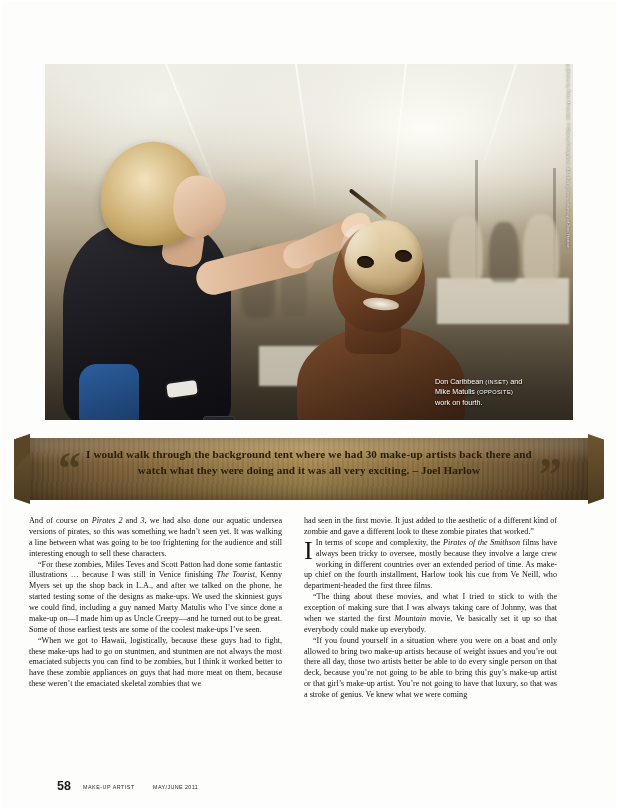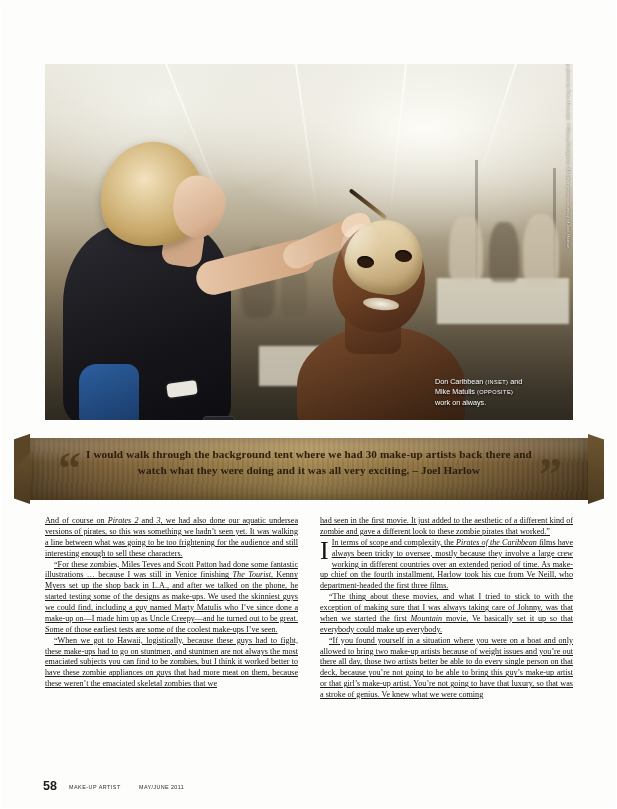--- a/index.html
+++ b/index.html
@@ -362,27 +362,26 @@
     color: #4b3a1e;
     opacity: .85;
     line-height: 1;
   }
   .qmark.open { left: 30px; top: 8px; }
   .qmark.close { right: 28px; top: 14px; }
 
   
   .columns {
     position: absolute;
-    left: 45px;
+    left: 29px;
     top: 516px;
     width: 528px;
     height: 248px;
     display: flex;
     gap: 22px;
-    text-decoration: underline;
   }
   .col {
     width: 253px;
     font-size: 8.15px;
     line-height: 1.335;
     text-align: justify;
     color: #16130f;
   }
   .col p {
     margin: 0;
@@ -396,21 +395,21 @@
     font-size: 26px;
     line-height: 0.82;
     padding: 2px 3px 0 0;
     font-family: "Liberation Serif", serif;
     color: #16130f;
   }
 
   
   .footer {
     position: absolute;
-    left: 43px;
+    left: 57px;
     bottom: 14px;
     width: 528px;
     height: 16px;
   }
   .folio {
     position: absolute;
     left: 0;
     top: 0;
     font-family: "Liberation Sans", sans-serif;
     font-weight: bold;
@@ -489,41 +488,41 @@
       <div class="subj-mouth"></div>
 
       <div class="photo-credit">Opening page photos by Peter Mountain. © Disney Enterprises. All other photos courtesy of Joel Harlow</div>
 
       <div class="caption">
         <span>Don Caribbean</span>
         <span class="sc">(INSET)</span>
         <span>and</span><br>
         <span>Mike Matulis</span>
         <span class="sc">(OPPOSITE)</span><br>
-        <span>work on always.</span>
+        <span>work on fourth.</span>
       </div>
     </div>
   </div>
 
   <div class="quote-band">
     <div class="qmark open">“</div>
     <div class="quote-text">I would walk through the background tent where we had 30 make-up artists back there and watch what they were doing and it was all very exciting. – Joel Harlow</div>
     <div class="qmark close">”</div>
   </div>
 
   <div class="columns">
     <div class="col">
       <p class="noindent">And of course on <i>Pirates 2</i> and <i>3</i>, we had also done our aquatic undersea versions of pirates, so this was something we hadn’t seen yet. It was walking a line between what was going to be too frightening for the audience and still interesting enough to sell these characters.</p>
       <p>“For these zombies, Miles Teves and Scott Patton had done some fantastic illustrations … because I was still in Venice finishing <i>The Tourist</i>, Kenny Myers set up the shop back in L.A., and after we talked on the phone, he started testing some of the designs as make-ups. We used the skinniest guys we could find, including a guy named Marty Matulis who I’ve since done a make-up on—I made him up as Uncle Creepy—and he turned out to be great. Some of those earliest tests are some of the coolest make-ups I’ve seen.</p>
       <p>“When we got to Hawaii, logistically, because these guys had to fight, these make-ups had to go on stuntmen, and stuntmen are not always the most emaciated subjects you can find to be zombies, but I think it worked better to have these zombie appliances on guys that had more meat on them, because these weren’t the emaciated skeletal zombies that we</p>
     </div>
     <div class="col">
       <p class="noindent">had seen in the first movie. It just added to the aesthetic of a different kind of zombie and gave a different look to these zombie pirates that worked.”</p>
       <p class="noindent">
-        <span class="dropcap">I</span><span>In terms of scope and complexity, the <i>Pirates of the Caribbean</i> films have always been tricky to oversee, mostly because they involve a large crew working in different countries over an extended period of time. As make-up chief on the fourth installment, Harlow took his cue from Ve Neill, who department-headed the first three films.</span>
+        <span class="dropcap">I</span><span>In terms of scope and complexity, the <i>Pirates of the Smithson</i> films have always been tricky to oversee, mostly because they involve a large crew working in different countries over an extended period of time. As make-up chief on the fourth installment, Harlow took his cue from Ve Neill, who department-headed the first three films.</span>
       </p>
       <p>“The thing about these movies, and what I tried to stick to with the exception of making sure that I was always taking care of Johnny, was that when we started the first <i>Mountain</i> movie, Ve basically set it up so that everybody could make up everybody.</p>
       <p>“If you found yourself in a situation where you were on a boat and only allowed to bring two make-up artists because of weight issues and you’re out there all day, those two artists better be able to do every single person on that deck, because you’re not going to be able to bring this guy’s make-up artist or that girl’s make-up artist. You’re not going to have that luxury, so that was a stroke of genius. Ve knew what we were coming</p>
     </div>
   </div>
 
   <div class="footer">
     <div class="folio">58</div>
     <div class="footer-mag">Make-up Artist</div>
     <div class="footer-issue">MAY/JUNE 2011</div>

